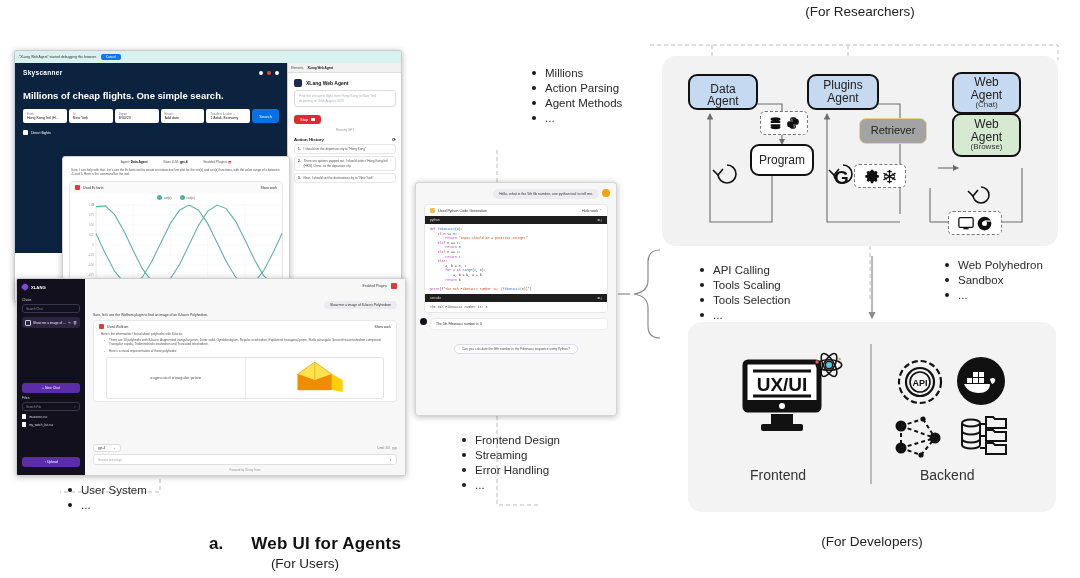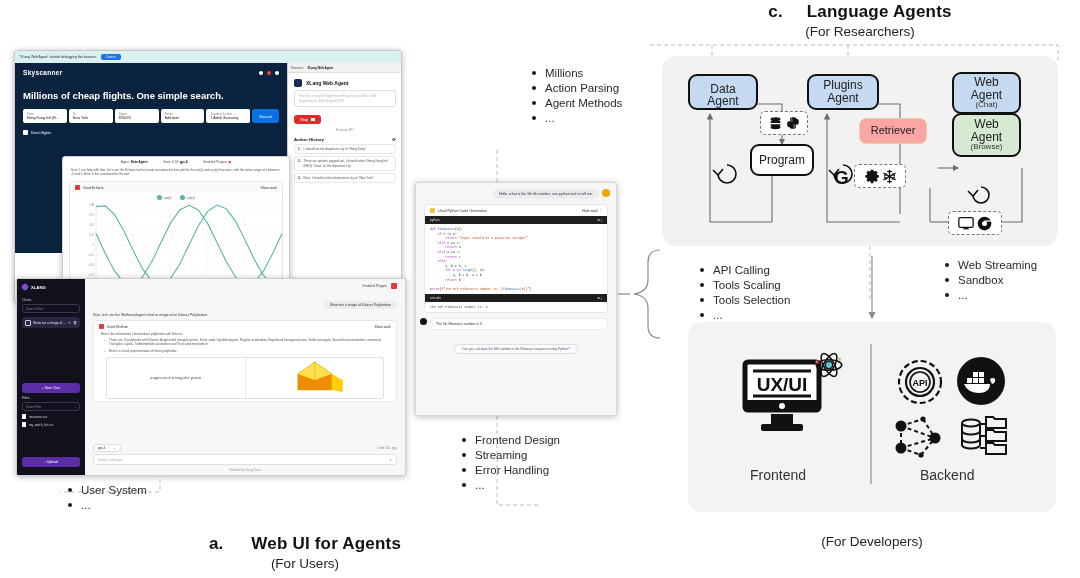--- a/index.html
+++ b/index.html
@@ -15,21 +15,21 @@
   .bullets .dot{width:4px;height:4px;border-radius:50%;background:#1b1b1b;margin-top:5px;flex:0 0 auto;}
 
   
   #panelC{left:662px;top:56px;width:396px;height:190px;background:#f2f2f2;border-radius:14px;}
   .nodebox{position:absolute;border:2.2px solid #111;border-radius:9px;display:flex;
            flex-direction:column;align-items:center;justify-content:center;line-height:1.05;}
   .nodebox .l1{font-size:12px;color:#222;}
   .nodebox .l2{font-size:8px;color:#333;}
   .blue{background:#c5d9f1;}
   .green{background:#d6ead2;}
-  .yellow{background:#fca5a5;border:1px solid #e5d49a;border-radius:7px;}
+  .yellow{background:#a3a3a3;border:1px solid #e5d49a;border-radius:7px;}
   .prog{background:#fff;border:2px solid #111;}
   .dashbox{position:absolute;border:1.6px dashed #777;border-radius:5px;background:#fff;
            display:flex;align-items:center;justify-content:center;gap:3px;}
   svg{display:block;overflow:visible;}
 
   
   #panelB{left:688px;top:322px;width:368px;height:190px;background:#f3f3f3;border-radius:14px;}
   .be-label{position:absolute;font-size:14px;color:#333;}
 
   
@@ -153,25 +153,20 @@
   #cdAns{display:flex;align-items:flex-start;gap:3px;padding:0 8px;}
   #cdAns .av{width:7px;height:7px;border-radius:50%;background:#12101c;flex:0 0 auto;margin-left:-4px;}
   #cdAns .bub{background:#fff;border:1px solid #ececec;border-radius:4px;padding:3px 5px;font-size:3.4px;color:#333;flex:1;}
   #cdChip{margin:6px 8px 0;text-align:center;}
   #cdChip span{display:inline-block;border:1px solid #dcdcea;border-radius:9px;padding:2px 7px;font-size:3.2px;color:#555;background:#fdfdff;}
 </style>
 </head>
 <body>
 
 <div class="abs" style="left:660px;top:2px;width:400px;text-align:center;">
-  <div class="cap-title">
-    <span>c.</span>
-    <span style="display:inline-block;width:14px;"></span>
-    <span>Language Agents</span>
-  </div>
   <div class="cap-sub" style="margin-top:2px;">(For Researchers)</div>
 </div>
 
 <svg class="abs" style="left:0;top:0;width:1080px;height:578px;pointer-events:none;">
   <g stroke="#bdbdbd" stroke-width="1" fill="none" stroke-dasharray="4 3">
     <path d="M650 45 H1058 V60"></path>
     <path d="M712 45 V62"></path>
     <path d="M848 45 V62"></path>
     <path d="M497 150 V505 H540"></path>
     <path d="M870 246 V300"></path>
@@ -345,21 +340,21 @@
     </div>
   <div>
       <span class="dot"></span>
       <span>...</span>
     </div>
 </div>
 
 <div class="abs bullets" style="left:945px;top:258px;">
   <div>
       <span class="dot"></span>
-      <span>Web Streaming</span>
+      <span>Web Polyhedron</span>
     </div>
   <div>
       <span class="dot"></span>
       <span>Sandbox</span>
     </div>
   <div>
       <span class="dot"></span>
       <span>...</span>
     </div>
 </div>

